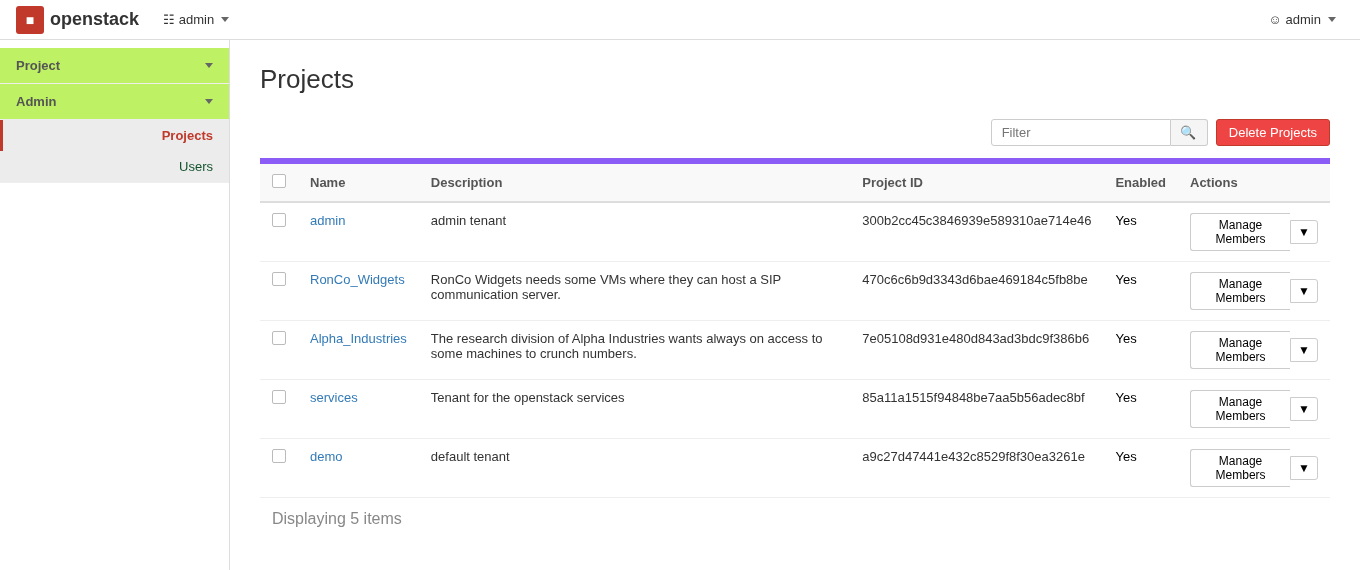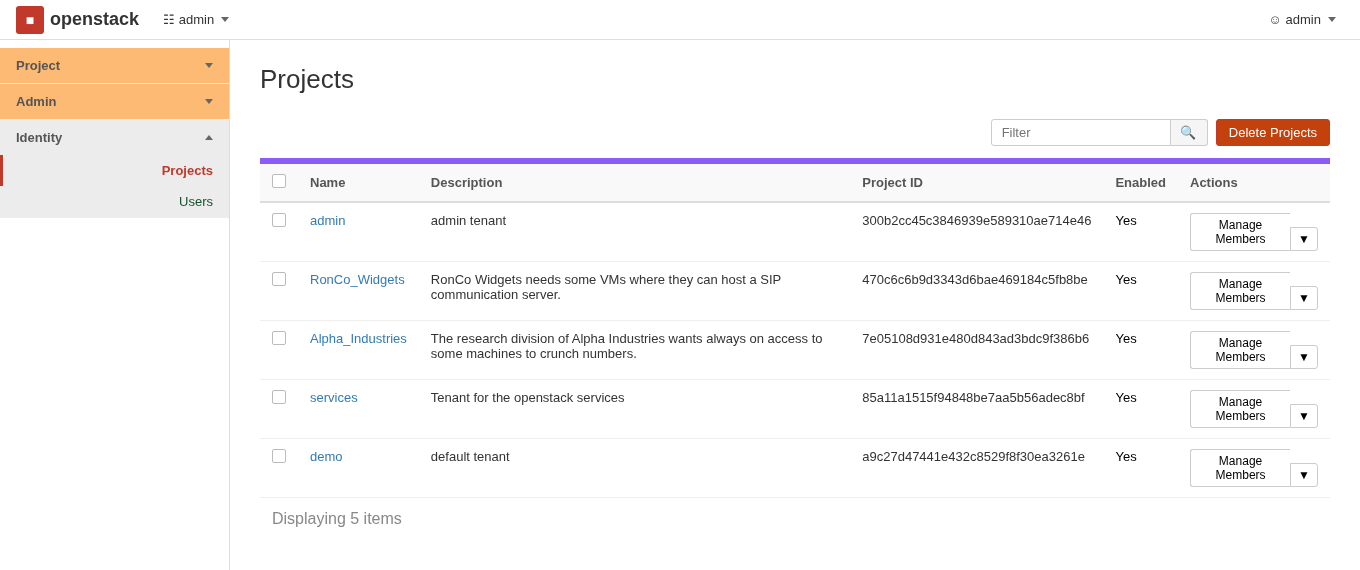--- a/index.html
+++ b/index.html
@@ -41,21 +41,21 @@
     }
     .sidebar-section-header {
       display: flex;
       justify-content: space-between;
       align-items: center;
       padding: 10px 16px;
       font-size: 13px;
       font-weight: bold;
       color: #555;
       cursor: pointer;
-      background: #fdba74;
+      background: #bef264;
     }
     .sidebar-item {
       padding: 8px 16px;
       cursor: pointer;
       text-align: right;
       font-size: 13px;
       color: #14532d;
     }
     .sidebar-item.active {
       color: #c0392b;
@@ -112,21 +112,21 @@
     .btn-create {
       background: #fff;
       border: 1px solid #337ab7;
       color: #337ab7;
       padding: 5px 12px;
       border-radius: 3px;
       cursor: pointer;
       font-size: 13px;
     }
     .btn-delete {
-      background: #c2410c;
+      background: #ef4444;
       border: 1px solid #c0392b;
       color: #fff;
       padding: 5px 12px;
       border-radius: 3px;
       cursor: pointer;
       font-size: 13px;
     }
 
     
     .data-table {
@@ -154,21 +154,21 @@
       border: 1px solid #bbb;
       background: #fff;
       cursor: pointer;
       display: inline-block;
       border-radius: 2px;
     }
     .link-text { color: #337ab7; cursor: pointer; }
     .enabled-yes { color: #000000; }
 
     
-    .actions-wrap { display: flex; align-items: flex-end; }
+    .actions-wrap { display: flex; align-items: center; }
     .btn-manage {
       background: #fff;
       border: 1px solid #ccc;
       padding: 4px 10px;
       font-size: 12px;
       cursor: pointer;
       border-radius: 3px 0 0 3px;
       border-right: none;
     }
     .btn-dropdown-arrow {
@@ -226,24 +226,20 @@
     </div>
 
     <div class="sidebar-section">
       <div class="sidebar-section-header">
         <span>Admin</span>
         <span class="caret"></span>
       </div>
     </div>
 
     <div class="sidebar-section identity-section">
-      <div class="sidebar-section-header">
-        <span>Identity</span>
-        <span class="caret caret-up"></span>
-      </div>
       <div class="sidebar-item active">Projects</div>
       <div class="sidebar-item">Users</div>
     </div>
   </aside>
 
   <main class="main-content">
     <h1 class="page-title">Projects</h1>
 
     <div class="toolbar">
       <div class="filter-input-wrap">

